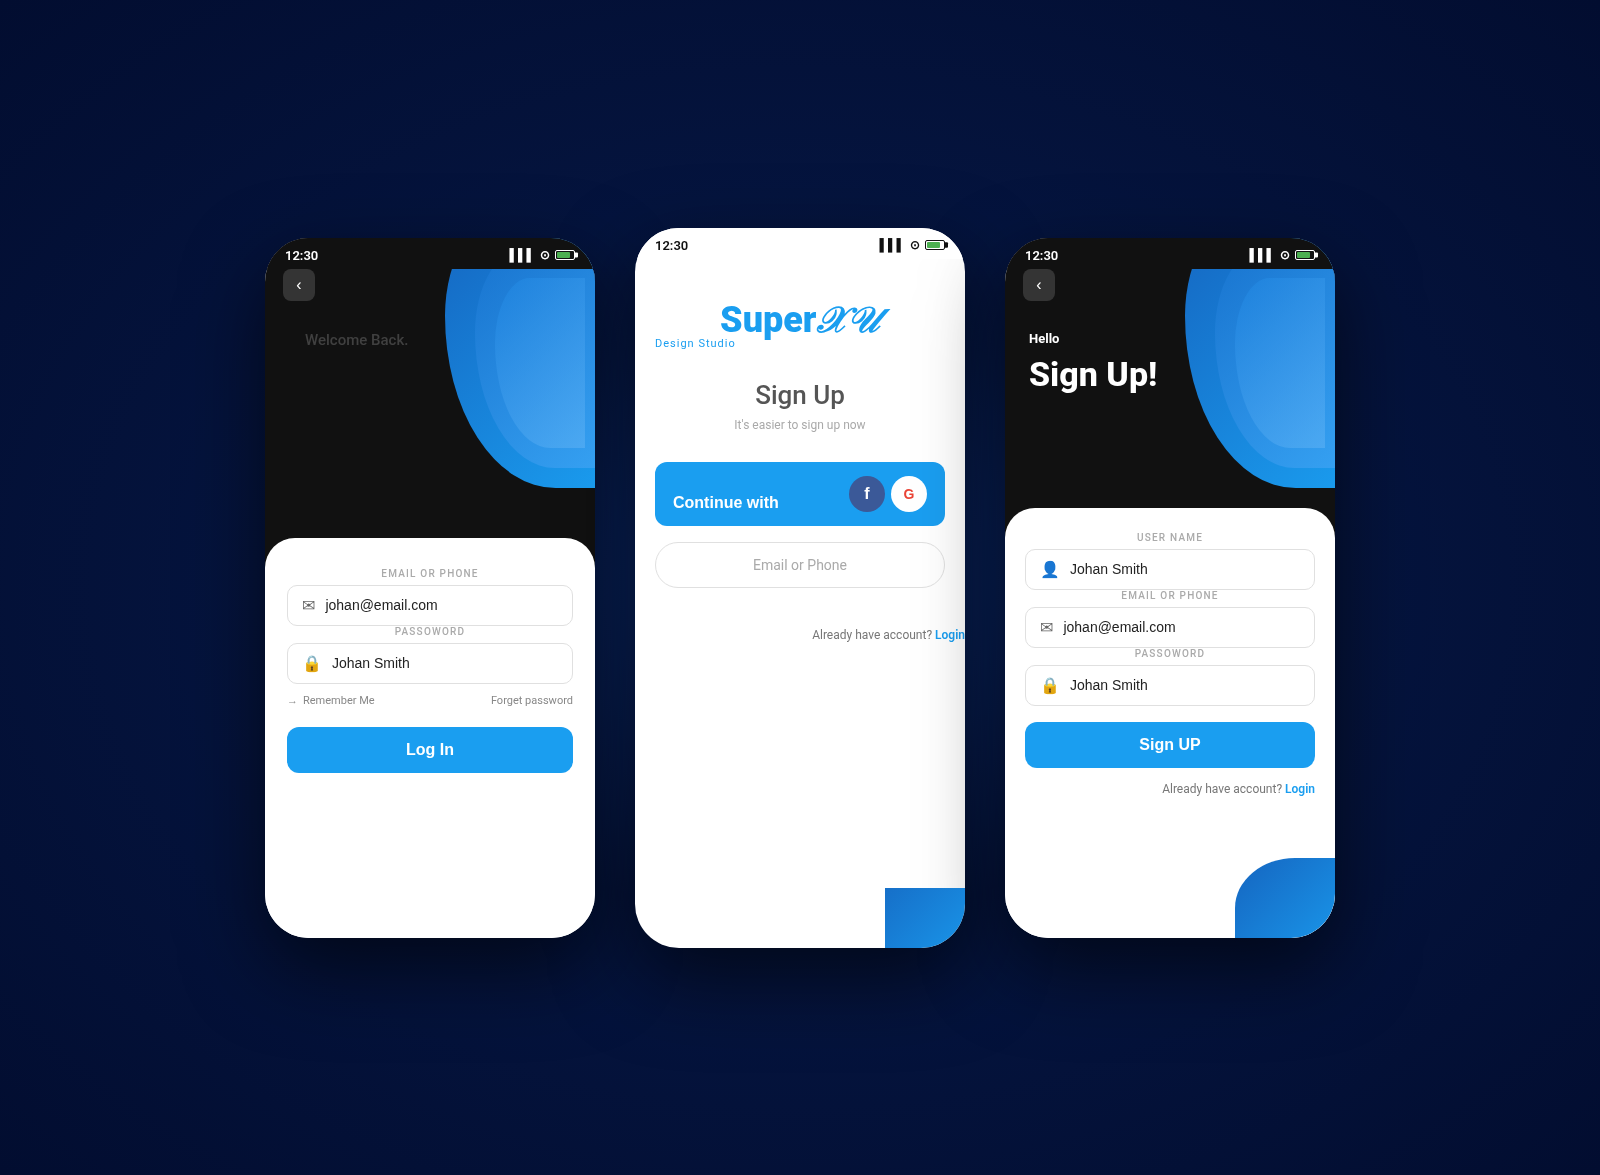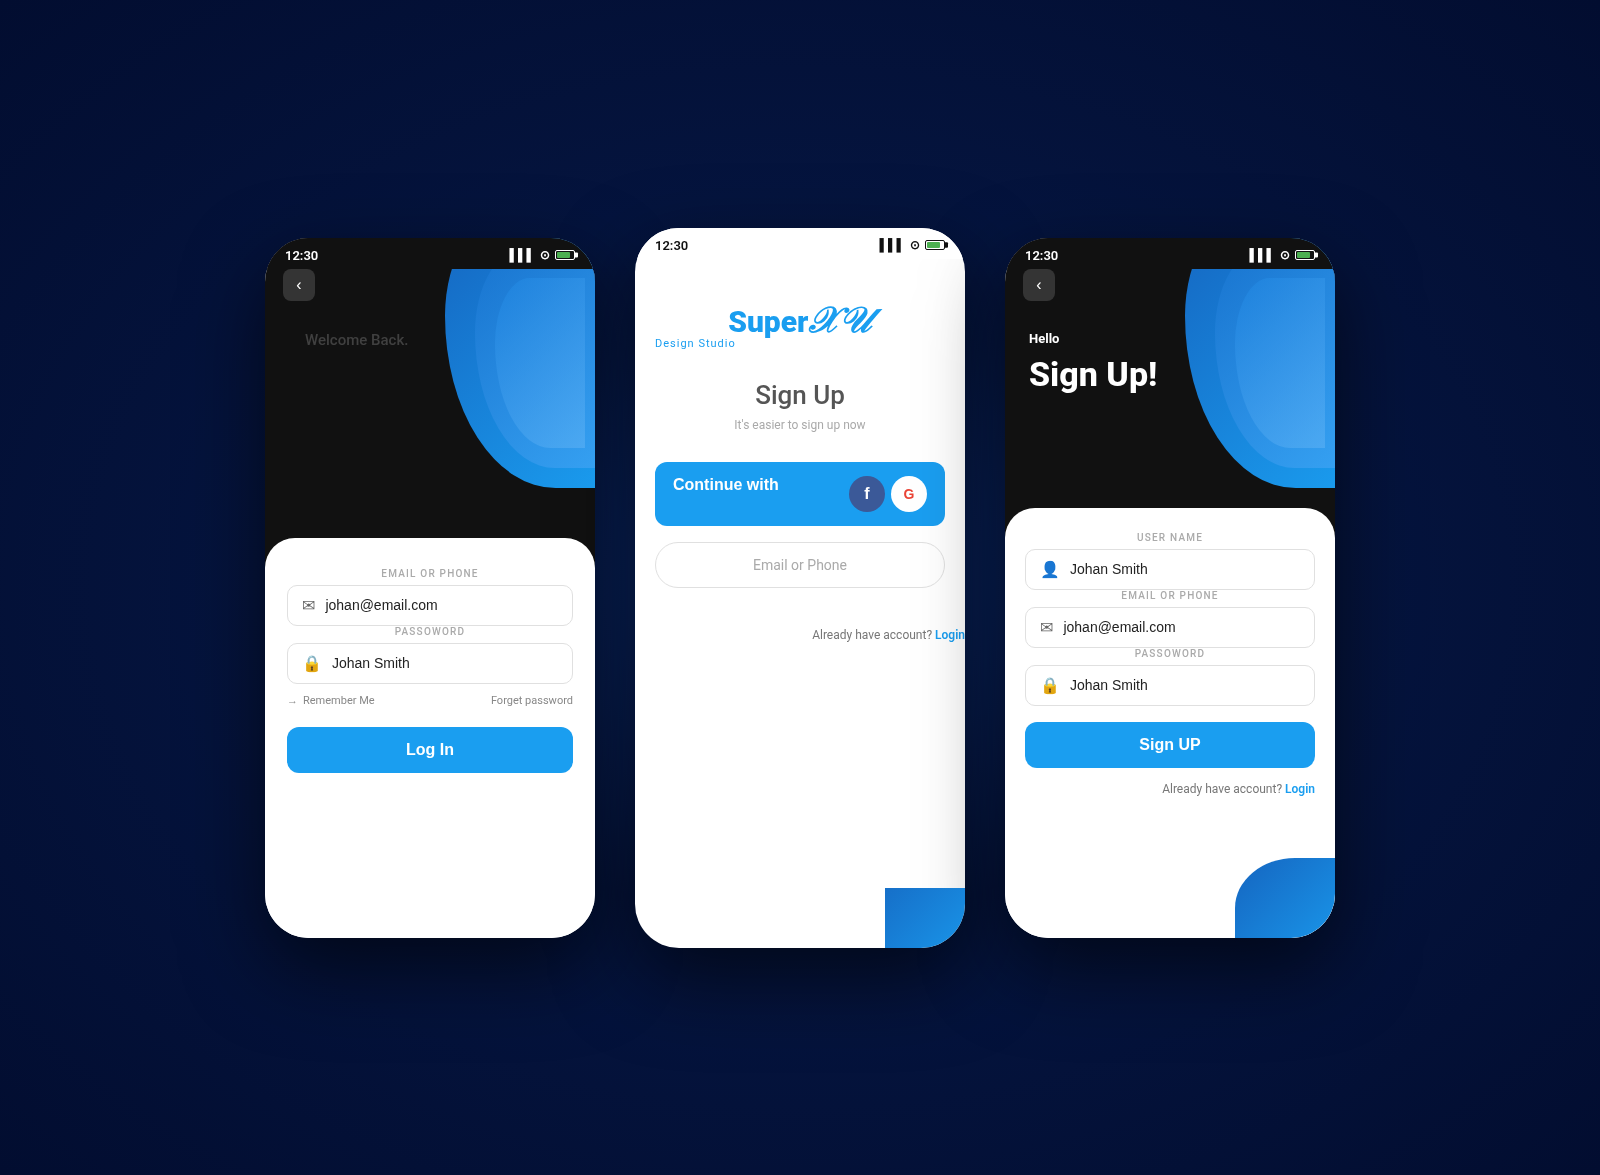--- a/index.html
+++ b/index.html
@@ -147,21 +147,21 @@
       text-align: center;
       padding: 40px 20px 30px;
     }
     .logo-sub { font-size: 11px; color: #1a9ef0; letter-spacing: 1px; text-align: left; margin-top: -4px; }
 
     .center-title { text-align: center; font-size: 26px; font-weight: 500; color: #555; margin-bottom: 8px; }
     .center-sub { text-align: center; font-size: 12px; color: #aaa; margin-bottom: 30px; }
 
     .continue-btn {
       display: flex;
-      align-items: flex-start;
+      align-items: flex-end;
       justify-content: space-between;
       background: #1a9ef0;
       border: none;
       border-radius: 12px;
       padding: 14px 18px;
       margin: 0 20px 16px;
       cursor: pointer;
       width: calc(100% - 40px);
     }
     .continue-label { color: #fff; font-size: 16px; font-weight: 600; }
@@ -360,21 +360,21 @@
       <span>⊙</span>
       <span class="battery" style="border-color:#111;">
           <span class="battery-fill green"></span>
           <span style="position:absolute;right:-4px;top:50%;transform:translateY(-50%);width:3px;height:5px;background:#111;border-radius:0 1px 1px 0;"></span>
         </span>
     </div>
   </div>
 
   <div class="center-logo">
     <div>
-      <span style="font-size:30px; font-weight:900; color:#1a9ef0;">Super</span><span style="font-size:36px; font-weight:900; color:#1a9ef0; font-style:italic;">𝒳𝒰</span>
+      <span style="font-size:36px; font-weight:900; color:#1a9ef0;">Super</span><span style="font-size:36px; font-weight:900; color:#1a9ef0; font-style:italic;">𝒳𝒰</span>
     </div>
     <div class="logo-sub">Design Studio</div>
   </div>
 
   <div class="center-title">Sign Up</div>
   <div class="center-sub">It's easier to sign up now</div>
 
   <button class="continue-btn">
     <span class="continue-label">Continue with</span>
     <div class="social-icons">

